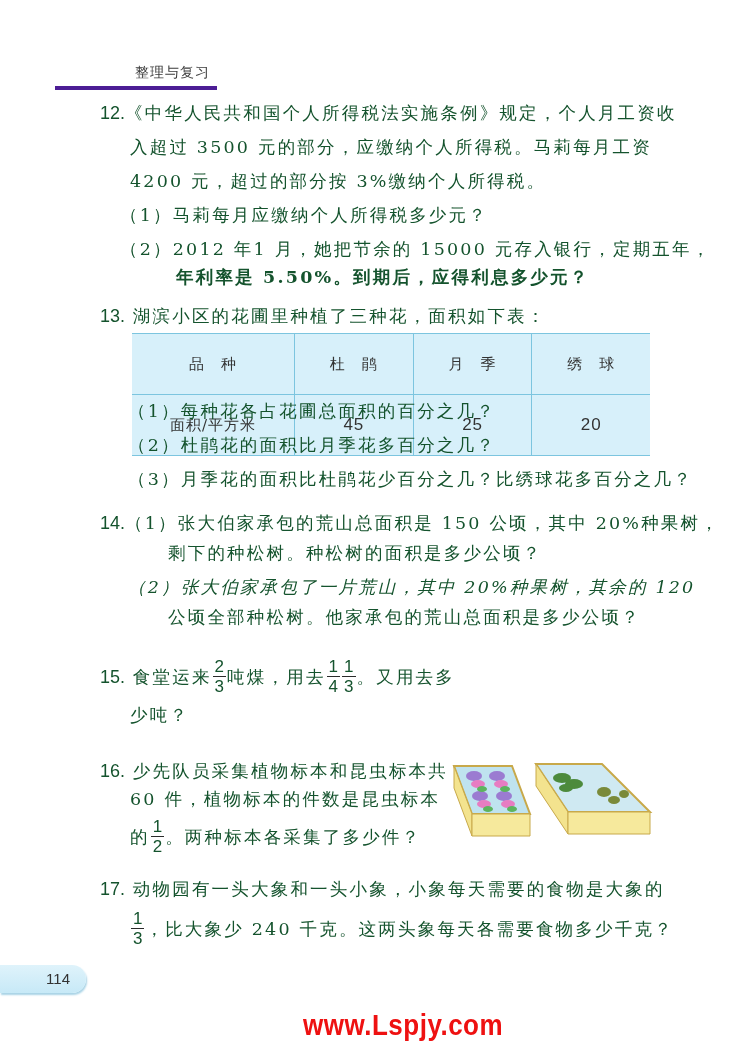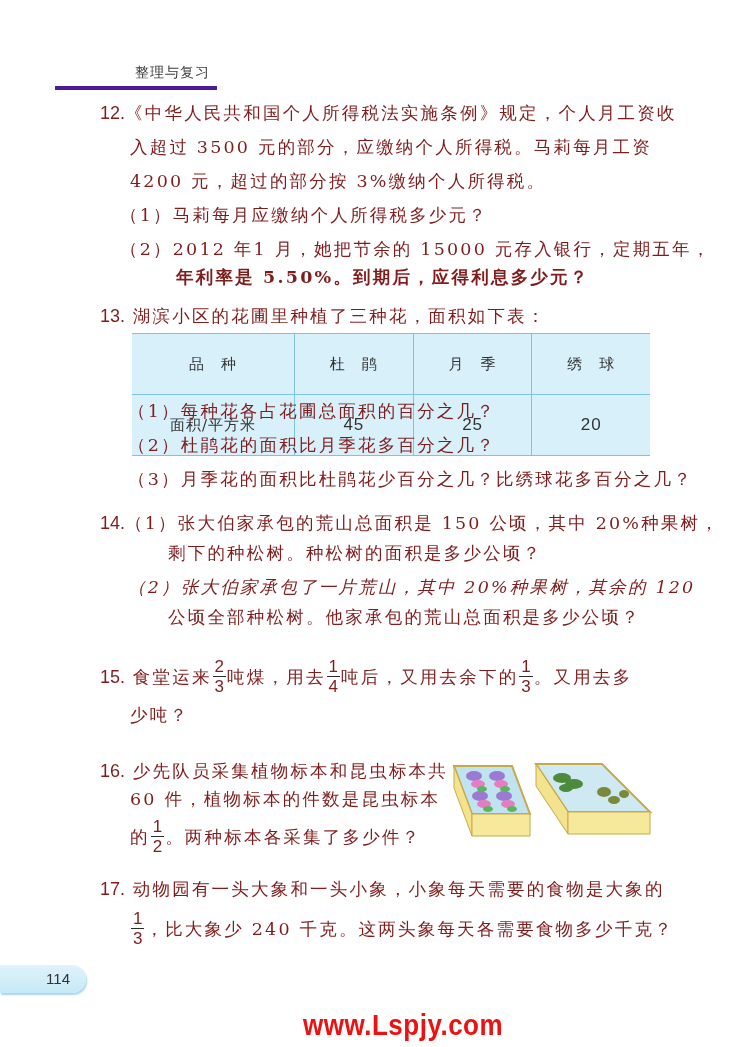--- a/index.html
+++ b/index.html
@@ -31,21 +31,21 @@
       font-size: 14px;
       letter-spacing: 1px;
       color: #3a3a3a;
     }
     .line {
       position: absolute;
       font-size: 17.5px;
       line-height: 26px;
       white-space: nowrap;
       letter-spacing: 2.2px;
-      color: #7f1d1d;
+      color: #14532d;
     }
     .num {
       font-family: "Liberation Sans", sans-serif;
       letter-spacing: 0;
       font-size: 18px;
     }
     .frac {
       display: inline-block;
       vertical-align: middle;
       text-align: center;
@@ -192,21 +192,21 @@
   <div class="line" style="left:168px;top:540px;">剩下的种松树。种松树的面积是多少公顷？</div>
   <div class="line" style="left:128px;top:574px;font-style:italic;">
     <span>（2）</span><span>张大伯家承包了一片荒山，其中 20%种果树，其余的 120</span>
   </div>
   <div class="line" style="left:168px;top:604px;">公顷全部种松树。他家承包的荒山总面积是多少公顷？</div>
 </div>
 
 <div>
   <div class="line" style="left:100px;top:660px;">
     <span class="num">15.</span>
-    <span>食堂运来</span><span class="frac"><span class="n">2</span><span class="d">3</span></span><span>吨煤，用去</span><span class="frac"><span class="n">1</span><span class="d">4</span></span><span>吨后，又用去余下的</span><span class="frac"><span class="n">1</span><span class="d">3</span></span><span>。又用去多</span>
+    <span>食堂运来</span><span class="frac"><span class="n">2</span><span class="d">3</span></span><span>吨煤，用去</span><span class="frac"><span class="n">1</span><span class="d">4</span></span><span class="frac"><span class="n">1</span><span class="d">3</span></span><span>。又用去多</span>
   </div>
   <div class="line" style="left:130px;top:702px;">少吨？</div>
 </div>
 
 <div>
   <div class="line" style="left:100px;top:758px;">
     <span class="num">16.</span>
     <span>少先队员采集植物标本和昆虫标本共</span>
   </div>
   <div class="line" style="left:130px;top:786px;">60 件，植物标本的件数是昆虫标本</div>

